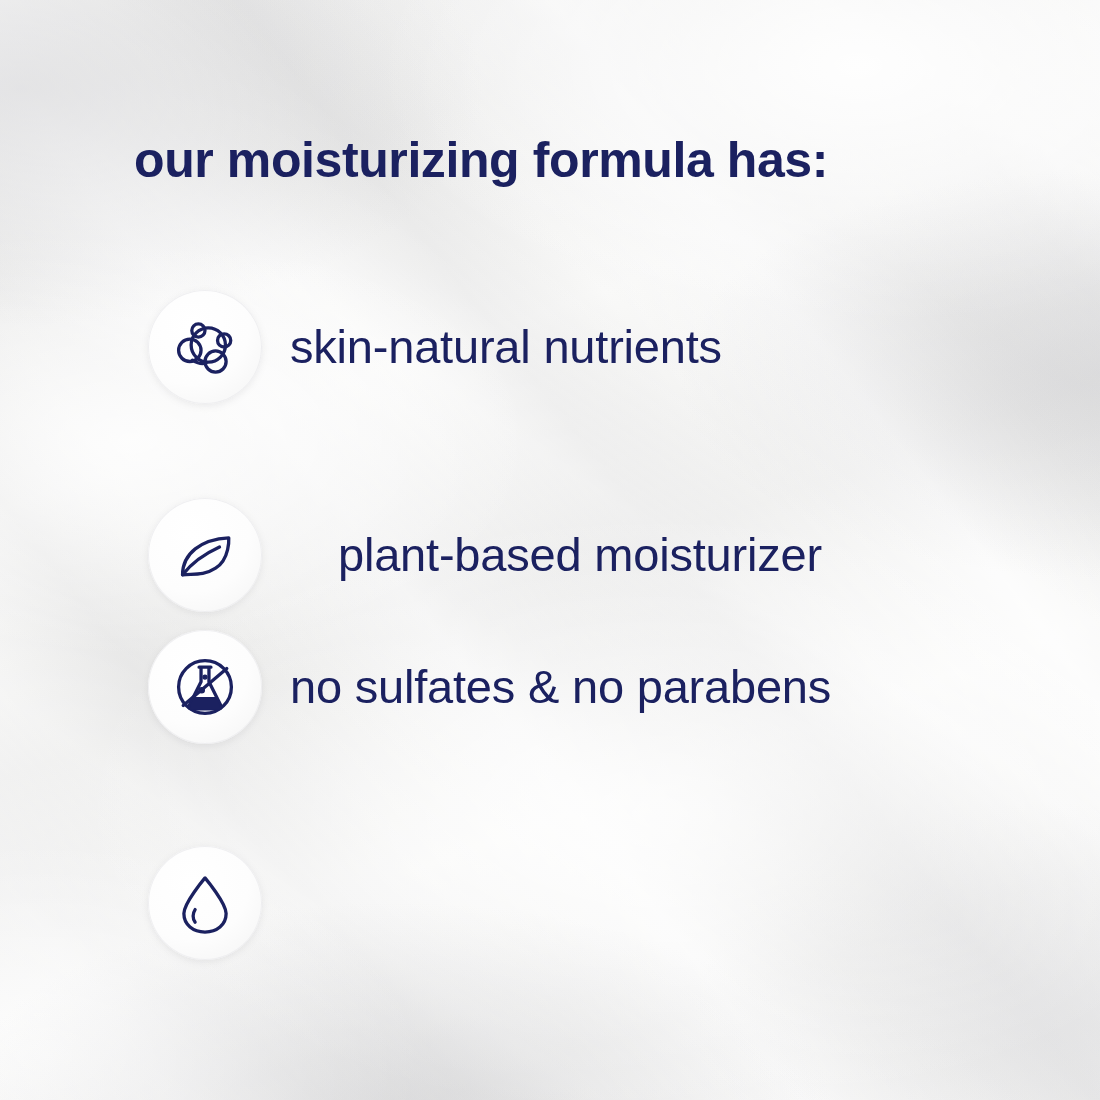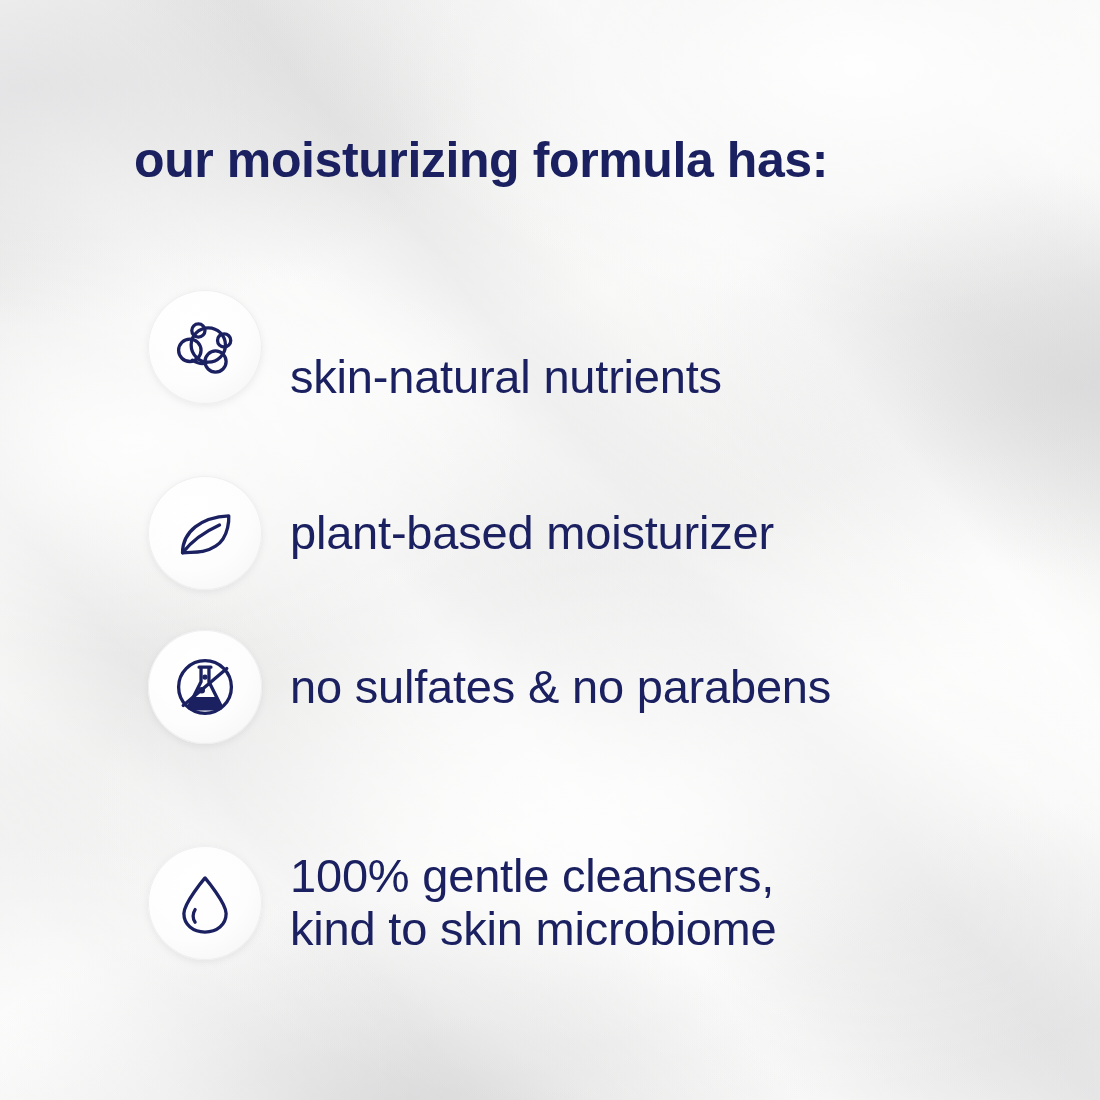--- a/index.html
+++ b/index.html
@@ -123,22 +123,22 @@
 
   .benefit-row {
     position: absolute;
     left: 148px;
     width: 900px;
     height: 114px;
     display: flex;
     align-items: center;
   }
 
-  .benefit-row.r0 { top: 290px; align-items: flex-end; }
-  .benefit-row.r1 { top: 476px; }
+  .benefit-row.r0 { top: 290px; }
+  .benefit-row.r1 { top: 498px; gap: 48px; }
   .benefit-row.r2 { top: 630px; }
   .benefit-row.r3 { top: 846px; }
 
   .icon-disc {
     position: relative;
     flex: 0 0 auto;
     width: 114px;
     height: 114px;
     border-radius: 50%;
     background:
@@ -237,19 +237,17 @@
         <div class="benefit-text">no sulfates &amp; no parabens</div>
       </div>
 
       <div class="benefit-row r3">
         <div class="icon-disc">
           <svg viewBox="0 0 100 100">
             <path d="M50 12 C50 12 18 50 18 66 C18 83 32 94 50 94 C68 94 82 83 82 66 C82 50 50 12 50 12 Z"></path>
             <path d="M35 60 C31 66 31 74 35 79" stroke-width="5"></path>
           </svg>
         </div>
-        <div class="benefit-text">100% gentle cleansers,
-kind to skin microbiome</div>
       </div>
 
     </div>
   </div>
 </div>
 
 </body></html>

